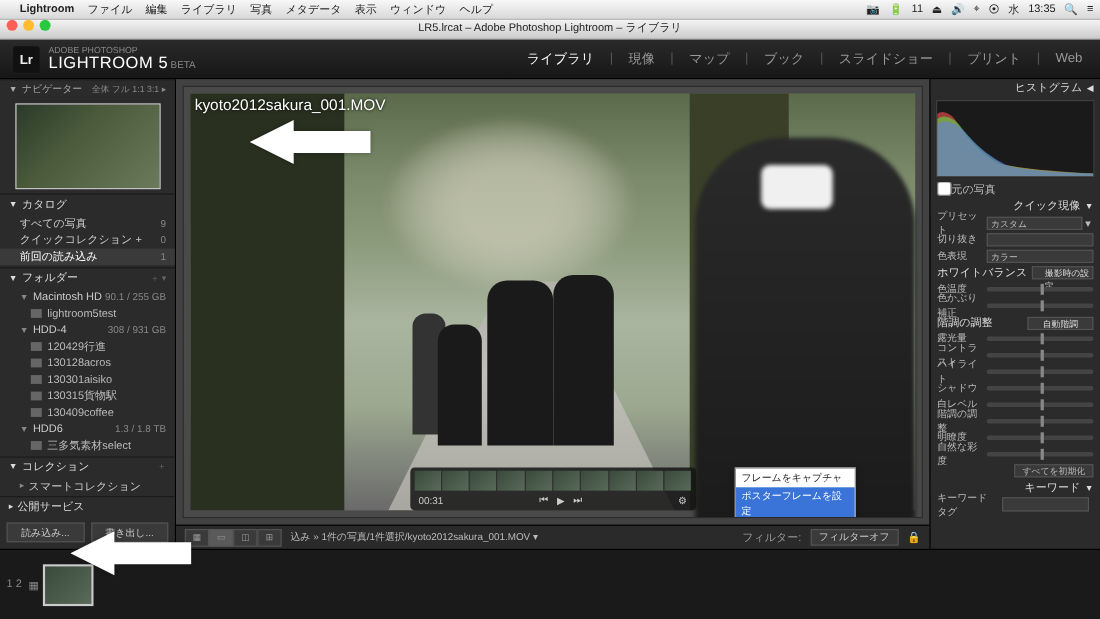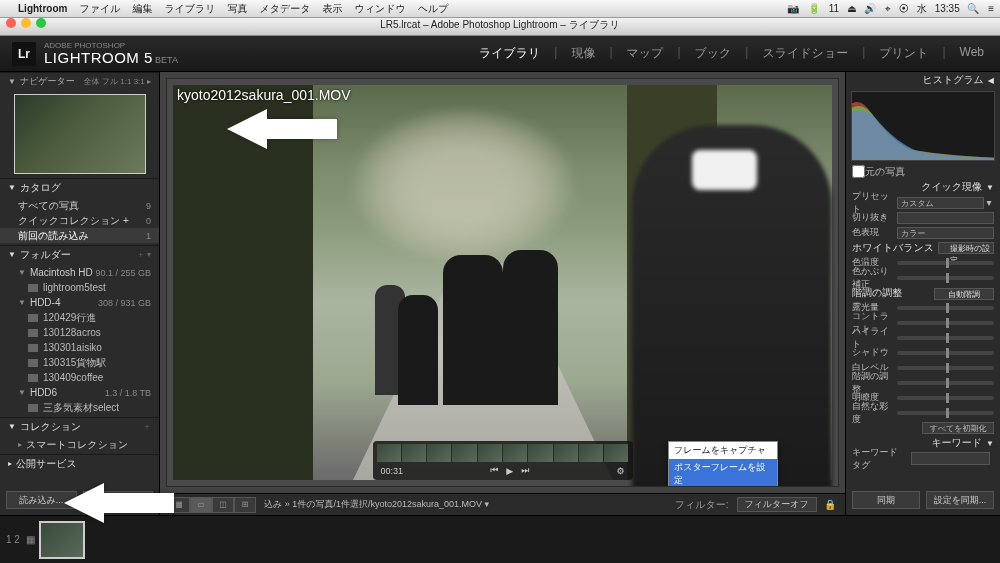--- a/index.html
+++ b/index.html
@@ -79,21 +79,21 @@
 .toolbar .bc{font-size:9px;color:#bbb;}
 .histo{height:70px;background:#1a1a1a;margin:3px 5px;position:relative;border:1px solid #444;}
 .histo svg{width:100%;height:100%;}
 .rp-row{height:15px;display:flex;align-items:center;padding:0 6px;color:#bbb;}
 .rp-row .lbl{flex:0 0 45px;font-size:9px;padding-right:4px;}
 .rp-row .ctrl{flex:1;height:12px;background:#3a3a3a;border:1px solid #555;}
 .rp-row .slider{flex:1;height:4px;background:#444;border-radius:2px;position:relative;}
 .rp-row .slider::after{content:"";position:absolute;left:50%;top:-3px;width:3px;height:10px;background:#888;}
 .rp-title{height:16px;display:flex;align-items:center;justify-content:flex-end;padding:0 6px;color:#ddd;font-size:10px;background:#2b2b2b;}
 .rp-title .tri{margin-left:4px;font-size:8px;}
-.filmstrip{height:48px;background:#1a1a1a;border-top:1px solid #000;display:flex;align-items:center;padding:0 6px;position:relative;}
+.filmstrip{height:64px;background:#1a1a1a;border-top:1px solid #000;display:flex;align-items:center;padding:0 6px;position:relative;}
 .fthumb{width:46px;height:38px;background:linear-gradient(135deg,#3a4a3a,#5a6a5a);border:2px solid #ccc;margin-left:4px;}
 .kw-input{flex:1;height:13px;background:#3a3a3a;border:1px solid #555;margin:0 4px;}
 </style>
 </head>
 <body>
 
 <div class="macbar">
   <div class="left">
     <span class="apple"></span>
     <span style="font-weight:600">Lightroom</span>
@@ -400,24 +400,20 @@
       <div class="rp-title">
           <span>キーワード</span>
           <span class="tri">▼</span>
         </div>
       <div class="rp-row">
           <span class="lbl" style="flex:0 0 55px;">キーワードタグ</span>
           <div class="kw-input" placeholder="キーワードを入力"></div>
         </div>
 
       <div style="flex:1"></div>
-      <div class="btn-row">
-        <div class="pbtn">同期</div>
-        <div class="pbtn">設定を同期...</div>
-      </div>
     </div>
   </div>
 
   <div class="filmstrip">
     <span style="color:#888;">1 2</span>
     <span style="margin-left:6px;color:#888;">▦</span>
     <div class="fthumb"></div>
   </div>
 </div>
 

